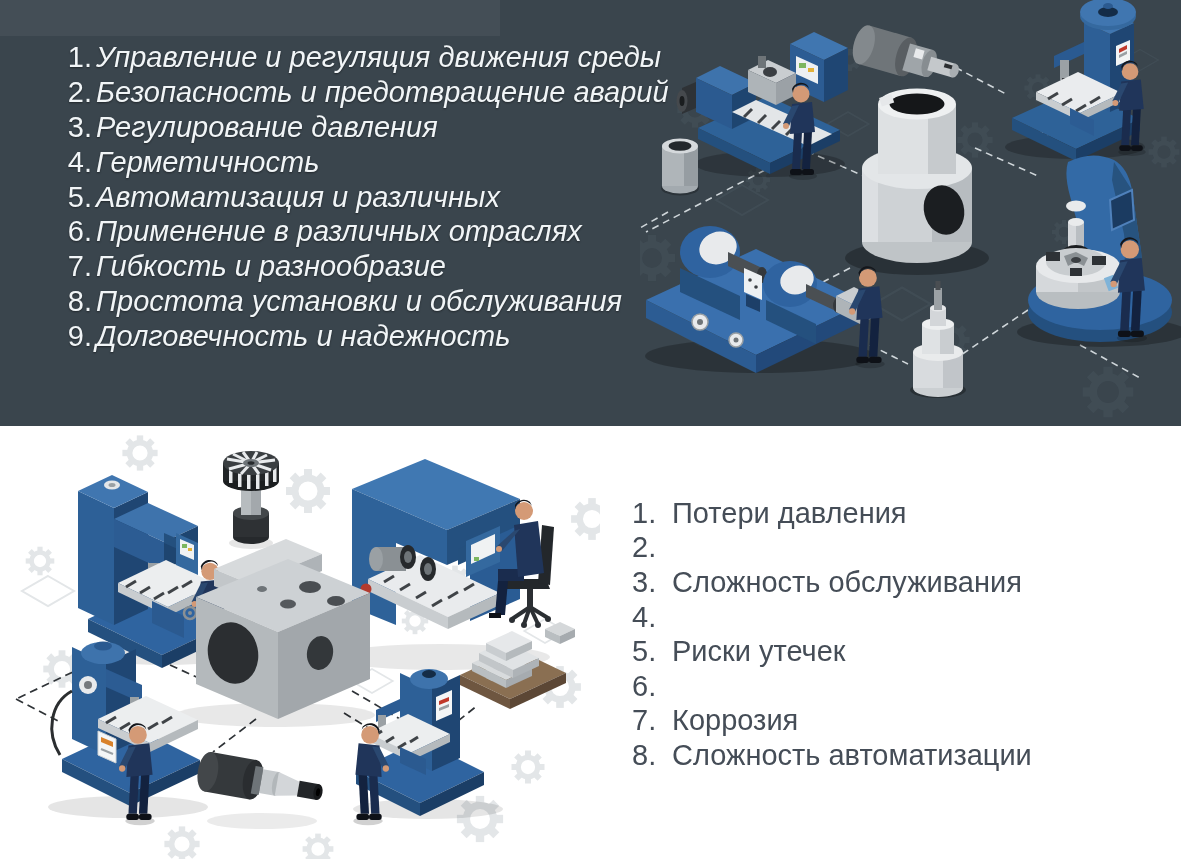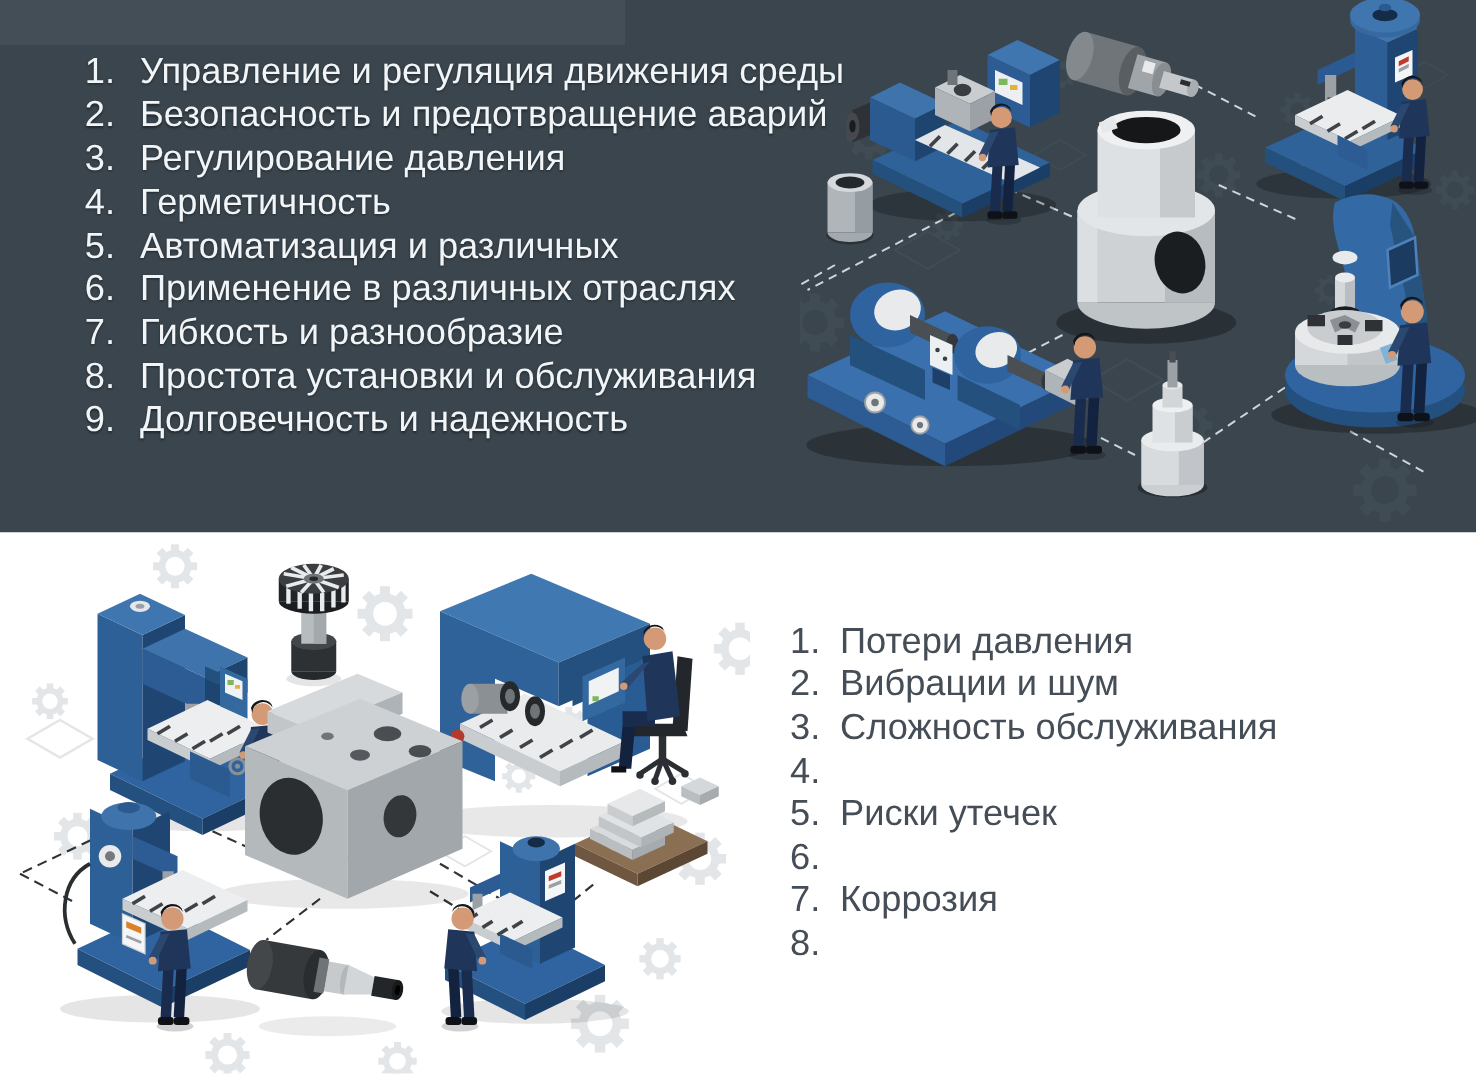--- a/index.html
+++ b/index.html
@@ -9,21 +9,21 @@
   .top .patch{position:absolute;left:0;top:0;width:500px;height:36px;background:rgba(255,255,255,0.05);}
   .illu{position:absolute;display:block;}
   .top-illu{right:0;top:0;width:541px;height:426px;}
   .bottom{position:absolute;left:0;top:426px;width:1181px;height:433px;background:#ffffff;}
   .bottom-illu{left:0;top:3px;width:600px;height:430px;}
   ol.list{margin:0;padding:0;list-style:none;position:absolute;}
   .row{display:flex;align-items:center;}
   .adv{left:0;top:40px;color:#F1F5F7;font-size:29px;text-shadow:0 1px 2px rgba(0,0,0,0.45);}
   .adv .row{height:34.9px;}
   .adv .num{width:92px;text-align:right;flex:none;}
-  .adv .lbl{margin-left:20px;white-space:nowrap;}
+  .adv .lbl{margin-left:4px;white-space:nowrap;font-style:italic;}
   .dis{left:632px;top:70px;color:#454D57;font-size:29px;}
   .dis .row{height:34.6px;}
   .dis .num{width:40px;flex:none;}
   .dis .lbl{white-space:nowrap;}
 </style>
 </head>
 <body>
 
 <svg style="position:absolute;width:0;height:0" aria-hidden="true">
   <defs>
@@ -600,21 +600,20 @@
       </g>
     </svg>
 
     <ol class="list dis">
       <li class="row">
           <span class="num">1.</span>
           <span class="lbl">Потери давления</span>
         </li>
       <li class="row">
           <span class="num">2.</span>
-          <span class="lbl">Вибрации и шум</span>
         </li>
       <li class="row">
           <span class="num">3.</span>
           <span class="lbl">Сложность обслуживания</span>
         </li>
       <li class="row">
           <span class="num">4.</span>
         </li>
       <li class="row">
           <span class="num">5.</span>
@@ -622,16 +621,17 @@
         </li>
       <li class="row">
           <span class="num">6.</span>
         </li>
       <li class="row">
           <span class="num">7.</span>
           <span class="lbl">Коррозия</span>
         </li>
       <li class="row">
           <span class="num">8.</span>
+          <span class="lbl">Сложность автоматизации</span>
         </li>
     </ol>
   </section>
 </div>
 
 </body></html>

